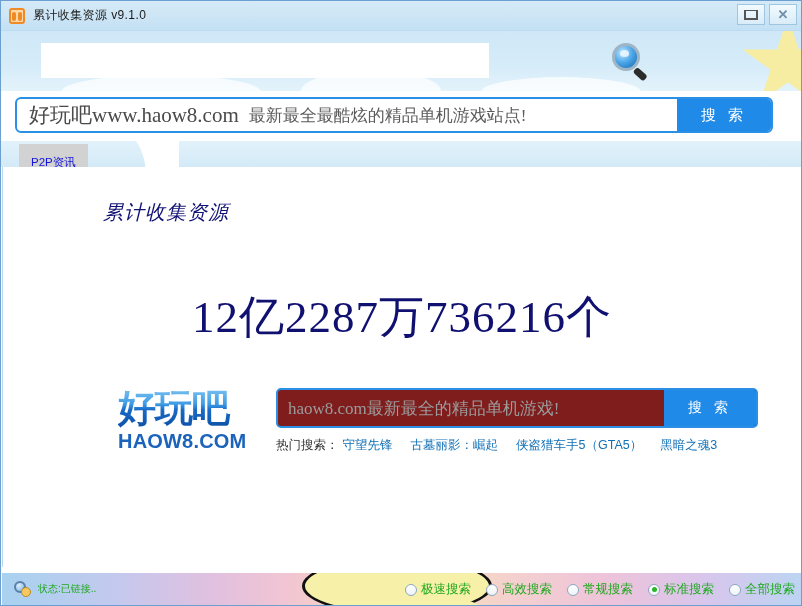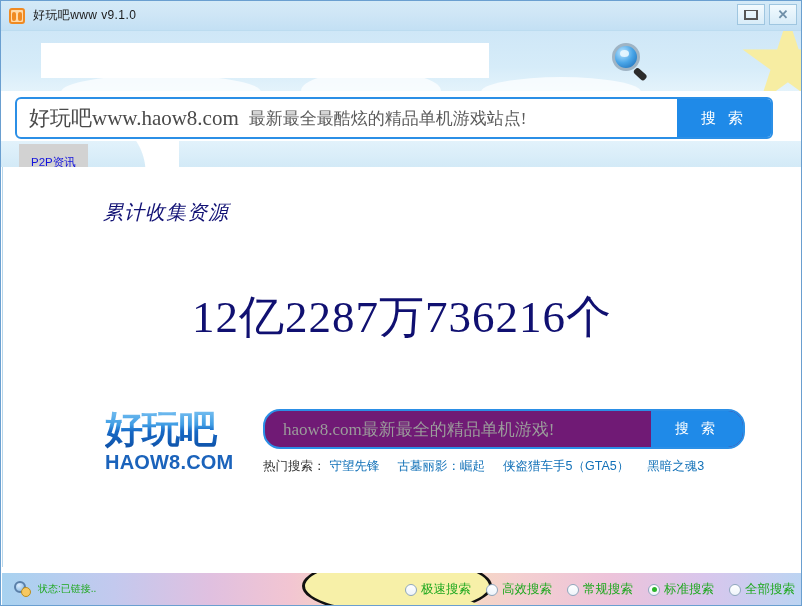--- a/index.html
+++ b/index.html
@@ -118,21 +118,21 @@
   }
   .brand-title {
     font-size: 31px; font-weight: bold; color: #ffffff;
     letter-spacing: .5px; line-height: 34px;
     font-family: "Liberation Sans", sans-serif;
   }
 
   
   .adbar {
     position: absolute; left: 14px; top: 96px;
-    width: 758px; height: 42px;
+    width: 758px; height: 36px;
     border: 2px solid #2b8fe6; border-radius: 6px;
     background: #ffffff; display: flex; overflow: hidden;
   }
   .adbar-text {
     flex: 1; display: flex; align-items: center;
     padding-left: 12px;
     font-size: 19px; color: #555555;
     font-family: "Liberation Serif", serif;
     white-space: nowrap;
   }
@@ -180,42 +180,42 @@
   .big-number {
     position: absolute; left: 0; top: 120px; width: 798px;
     text-align: center;
     font-size: 45px; color: #101071;
     font-family: "Liberation Serif", serif;
     letter-spacing: 1px;
   }
 
   
   .widget {
-    position: absolute; left: 102px; top: 218px;
-    width: 640px; height: 80px; margin-top: 21px;
+    position: absolute; left: 115px; top: 218px;
+    width: 640px; height: 80px;
   }
   .w8-logo { position: absolute; left: 0; top: 2px; width: 148px; }
   .w8-cn {
     font-size: 38px; font-weight: bold; line-height: 42px;
     font-family: "Liberation Sans", sans-serif;
     background: linear-gradient(to bottom, #7fc4f2 0%, #3f9de4 40%, #1769c6 55%, #0d4fa5 100%);
     -webkit-background-clip: text; background-clip: text;
     color: transparent;
     letter-spacing: -1px;
   }
   .w8-en {
     font-size: 20px; font-weight: bold; color: #1b63bb;
     letter-spacing: .2px; margin-top: 1px;
     font-family: "Liberation Sans", sans-serif;
   }
   .w8-search {
     position: absolute; left: 158px; top: 3px;
     width: 482px; height: 40px;
-    border: 2px solid #2b8fe6; border-radius: 17px;
-    background: #701a75; display: flex; overflow: hidden; padding-left: 8px;
+    border: 2px solid #2b8fe6; border-radius: 5px;
+    background: #7f1d1d; display: flex; overflow: hidden;
   }
   .w8-input {
     flex: 1; border: 0; outline: 0; background: transparent;
     font-size: 17px; padding: 0 10px; color: #9b9b9b;
     font-family: "Liberation Serif", serif;
   }
   .w8-btn {
     width: 92px; background: #1f8ae8; color: #ffffff;
     display: flex; align-items: center; justify-content: center;
     font-size: 14px; letter-spacing: 4px; cursor: pointer;
@@ -299,21 +299,21 @@
 </style>
 </head>
 <body>
 
 <div id="app">
 
   <div class="titlebar">
     <div class="app-icon">
       <div class="bino"></div>
     </div>
-    <div class="title-text">好玩吧www  v9.1.0</div>
+    <div class="title-text">累计收集资源  v9.1.0</div>
     <div class="win-btns">
       <div class="win-btn">
         <div class="minbox"></div>
       </div>
       <div class="win-btn">
         <span>✕</span>
       </div>
     </div>
   </div>
 

